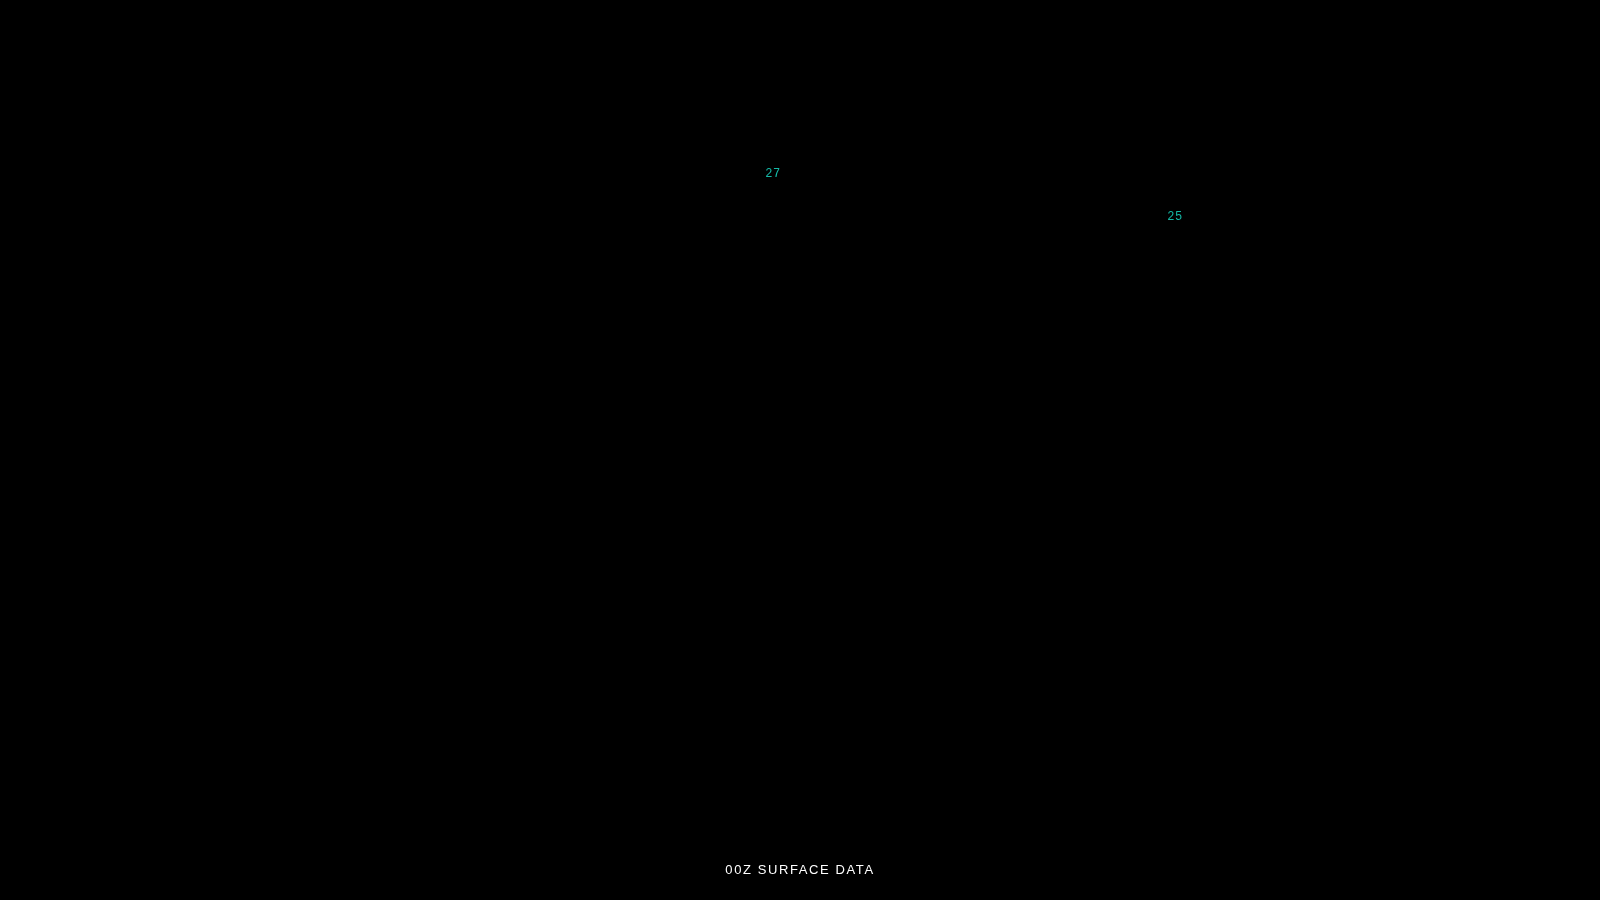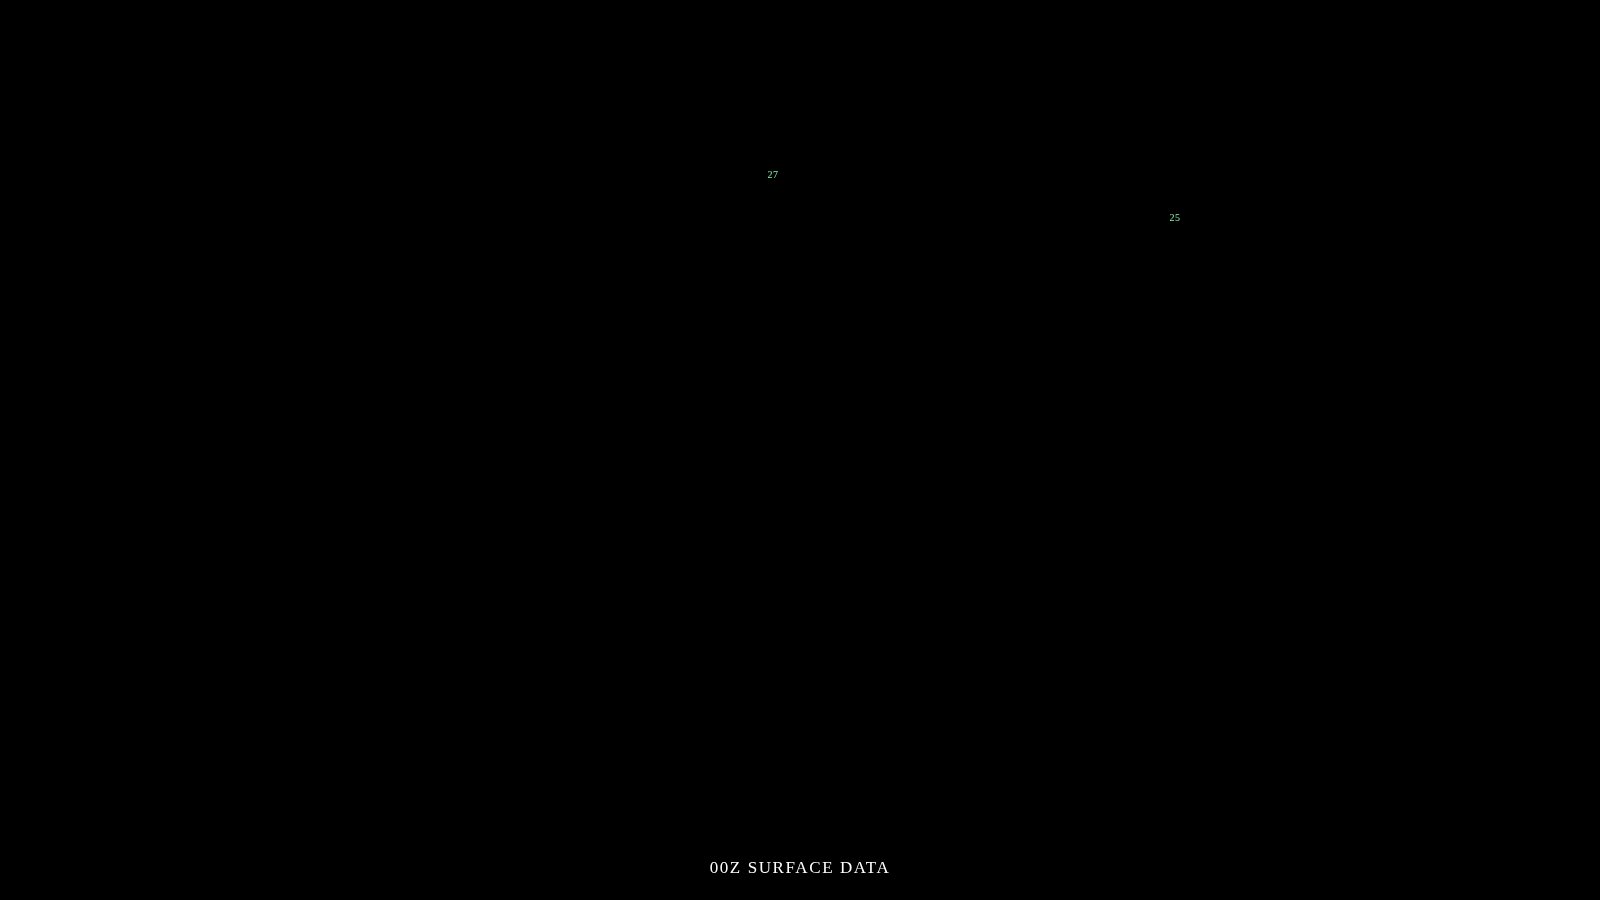--- a/index.html
+++ b/index.html
@@ -14,39 +14,39 @@
     font-family: "DejaVu Sans Mono", monospace;
   }
   #map-canvas {
     position: relative;
     width: 1600px;
     height: 900px;
     background: #000000;
   }
   .station-obs {
     position: absolute;
-    color: #86efac;
-    font-family: Liberation Serif, serif;
-    font-size: 10px;
+    color: #14b8a6;
+    font-family: Liberation Mono, monospace;
+    font-size: 12px;
     line-height: 13px;
     letter-spacing: 0.5px;
     white-space: nowrap;
     text-align: center;
   }
   #caption-bar {
     position: absolute;
     left: 0;
     bottom: 22px;
     width: 1600px;
     text-align: center;
   }
   #caption-text {
     color: #ffffff;
-    font-family: Liberation Serif, serif;
-    font-size: 17px;
+    font-family: Liberation Sans, sans-serif;
+    font-size: 13px;
     letter-spacing: 1.6px;
     white-space: nowrap;
     text-align: right;
   }
 </style>
 </head>
 <body>
 
 <div id="map-canvas">
 

